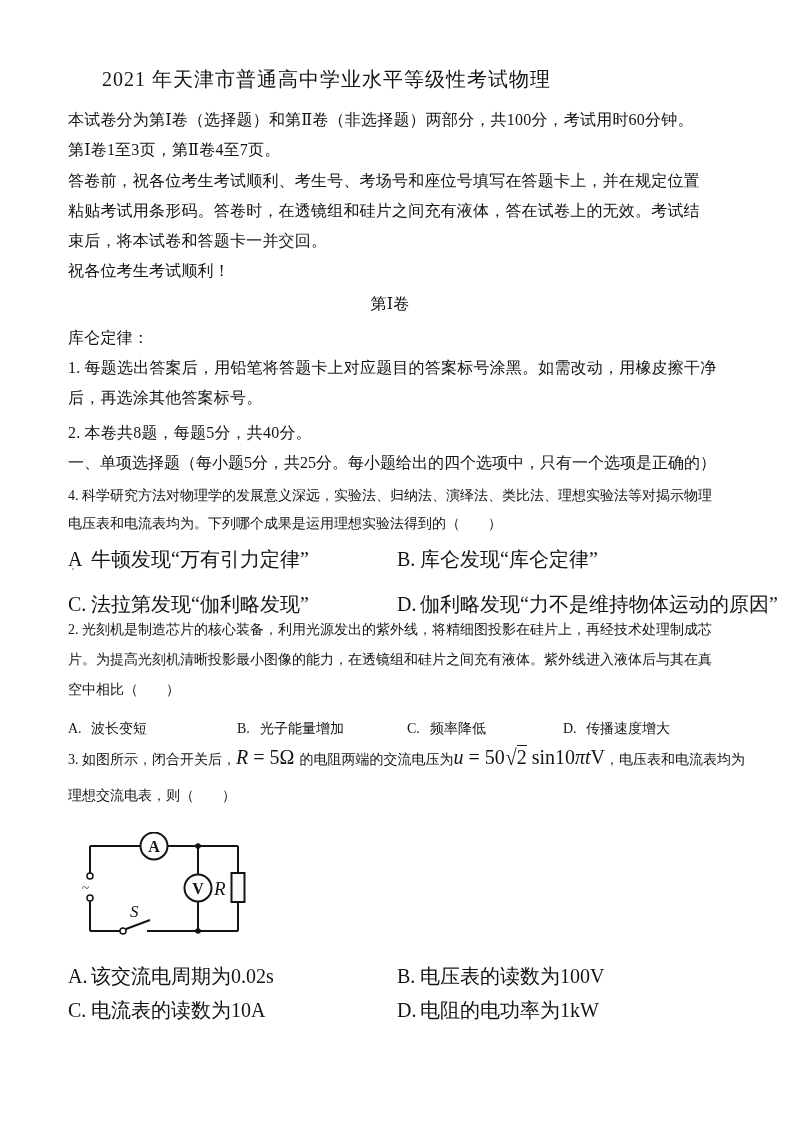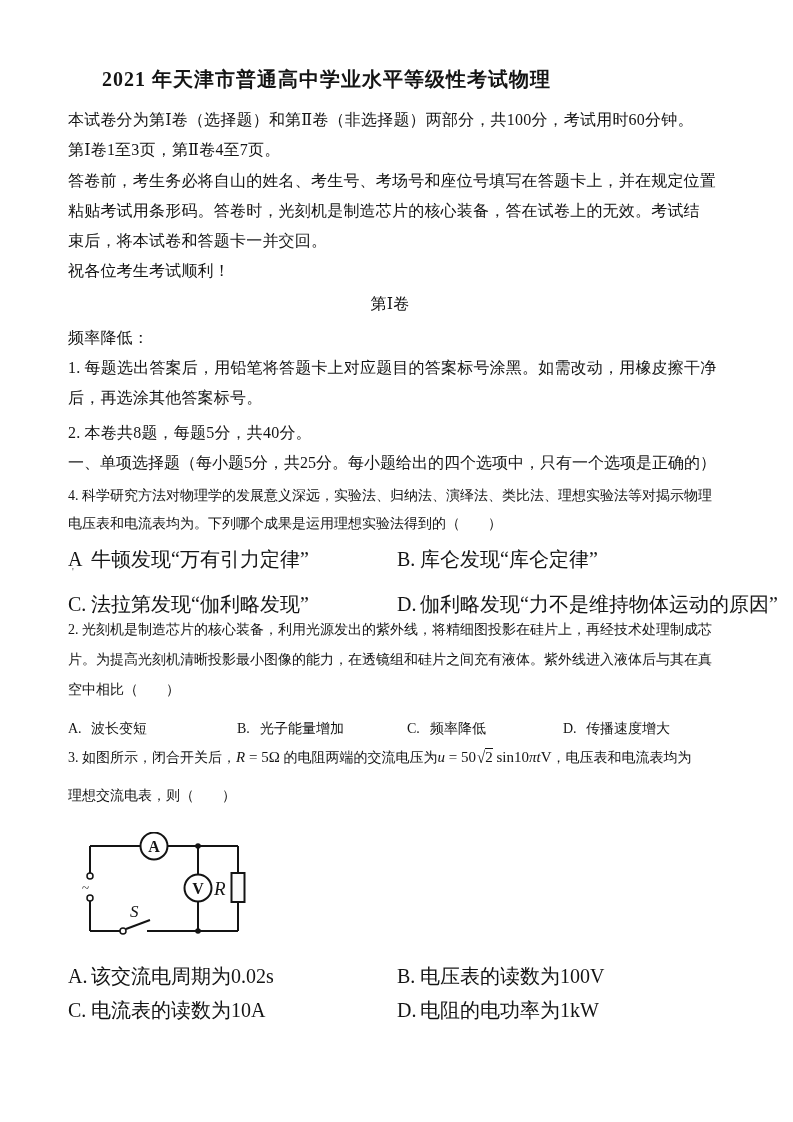--- a/index.html
+++ b/index.html
@@ -6,50 +6,50 @@
   body{
     width:793px;height:1122px;background:#ffffff;color:#141414;
     font-family:"Liberation Serif","DejaVu Serif","DejaVu Sans",serif;
     position:relative;overflow:hidden;
   }
   .page{position:absolute;inset:0;}
   .line{position:absolute;left:68px;width:660px;white-space:nowrap;font-size:14px;line-height:20px;}
   .bold{font-weight:400;font-size:16px;letter-spacing:0.2px;}
   .center{left:0;width:780px;text-align:center;}
   .title{position:absolute;top:66px;left:0;width:653px;text-align:center;
-         font-size:20px;font-weight:700;letter-spacing:1px;}
+         font-size:20px;font-weight:400;letter-spacing:1px;}
   .opt-grid2{position:absolute;left:68px;width:660px;display:grid;grid-template-columns:329px 1fr;font-size:20px;white-space:nowrap;}
   .opt-grid4{position:absolute;left:68px;width:660px;display:grid;grid-template-columns:169px 170px 156px auto;font-size:14px;white-space:nowrap;margin-top:8px;}
   .olabel{display:inline-block;min-width:23px;}
   .fvar{font-style:italic;font-family:"Liberation Serif",serif;}
-  .formula{font-size:15px;}
+  .formula{font-size:20px;}
   .rad{border-top:1.5px solid #141414;}
   .sqrt{display:inline-block;transform:scaleY(1.12);margin-left:1px;}
   .artifact{position:absolute;left:72px;top:566px;font-size:10px;color:#444;}
   .artifact::after{content:"'";}
   .circuit{position:absolute;left:80px;top:832px;width:180px;height:115px;}
   svg text{font-family:"Liberation Serif","DejaVu Serif",serif;}
 </style>
 </head>
 <body>
 
 <div class="page">
 
   <div class="title">2021 年天津市普通高中学业水平等级性考试物理</div>
 
   <div class="line bold" style="top:110px">本试卷分为第Ⅰ卷（选择题）和第Ⅱ卷（非选择题）两部分，共100分，考试用时60分钟。</div>
   <div class="line bold" style="top:140px">第Ⅰ卷1至3页，第Ⅱ卷4至7页。</div>
-  <div class="line bold" style="top:171px">答卷前，考生务必将自山的姓名、考生号、考场号和座位号填写在答题卡上，并在规定位置</div>
-  <div class="line bold" style="top:201px">粘贴考试用条形码。答卷时，光刻机是制造芯片的核心装备，答在试卷上的无效。考试结</div>
+  <div class="line bold" style="top:171px">答卷前，祝各位考生考试顺利、考生号、考场号和座位号填写在答题卡上，并在规定位置</div>
+  <div class="line bold" style="top:201px">粘贴考试用条形码。答卷时，在透镜组和硅片之间充有液体，答在试卷上的无效。考试结</div>
   <div class="line bold" style="top:231px">束后，将本试卷和答题卡一并交回。</div>
   <div class="line bold" style="top:261px">祝各位考生考试顺利！</div>
 
   <div class="line bold center" style="top:294px">第Ⅰ卷</div>
 
-  <div class="line bold" style="top:328px">频率降低：</div>
+  <div class="line bold" style="top:328px">库仑定律：</div>
   <div class="line bold" style="top:358px">1. 每题选出答案后，用铅笔将答题卡上对应题目的答案标号涂黑。如需改动，用橡皮擦干净</div>
   <div class="line bold" style="top:388px">后，再选涂其他答案标号。</div>
   <div class="line bold" style="top:423px">2. 本卷共8题，每题5分，共40分。</div>
 
   <div class="line bold" style="top:453px;letter-spacing:0;">一、单项选择题（每小题5分，共25分。每小题给出的四个选项中，只有一个选项是正确的）</div>
 
   <div class="line" style="top:486px">4. 科学研究方法对物理学的发展意义深远，实验法、归纳法、演绎法、类比法、理想实验法等对揭示物理</div>
   <div class="line" style="top:514px">电压表和电流表均为。下列哪个成果是运用理想实验法得到的（　　）</div>
 
   <div class="opt-grid2" style="top:546px">

